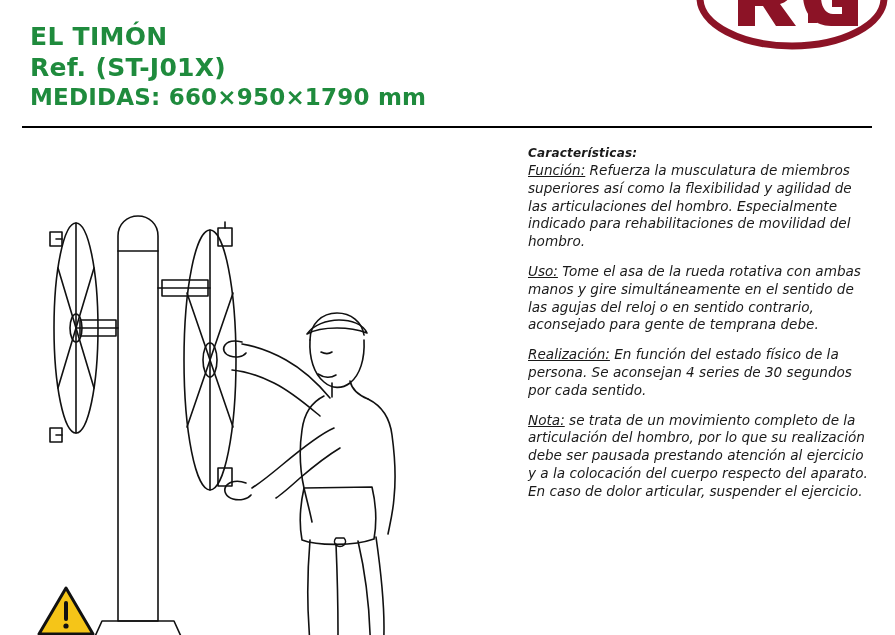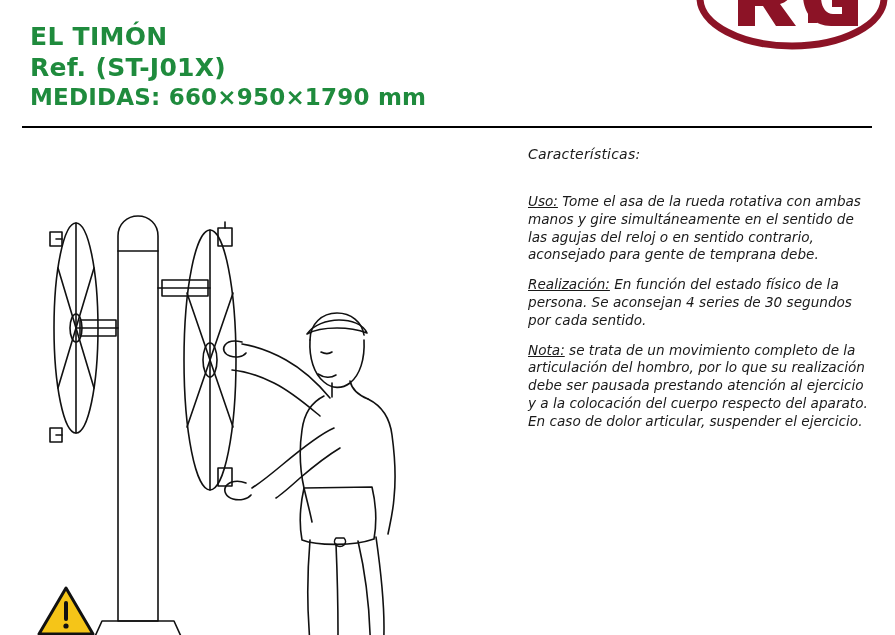--- a/index.html
+++ b/index.html
@@ -97,24 +97,24 @@
   
   #text-panel {
     position: absolute;
     left: 528px;
     top: 12px;
     width: 345px;
     color: #1a1a1a;
     font-family: "DejaVu Sans", sans-serif;
   }
   #text-panel .heading {
-    font-size: 14px;
-    font-weight: normal;
+    font-size: 12px;
+    font-weight: bold;
     font-style: italic;
-    margin-bottom: 31px;
+    margin-bottom: 2px;
     letter-spacing: 0.2px;
   }
   .para {
     font-size: 13.6px;
     font-style: italic;
     line-height: 1.31;
     margin-bottom: 12px;
     text-align: left;
   }
   .para .lead {
@@ -236,20 +236,23 @@
     <svg id="warning-triangle" viewBox="0 0 60 52">
       <path d="M30 3 L57 49 H3 Z" fill="#f5c518" stroke="#111111" stroke-width="3" stroke-linejoin="round"></path>
       <path d="M30 18 v16" stroke="#111111" stroke-width="4" stroke-linecap="round"></path>
       <circle cx="30" cy="41" r="2.6" fill="#111111"></circle>
     </svg>
   </div>
 
   <div id="text-panel">
     <div class="heading">Características:</div>
 
+    <div class="para">
+      <span class="lead">Función:</span><span> Refuerza la musculatura de miembros superiores así como la flexibilidad y agilidad de las articulaciones del hombro. Especialmente indicado para rehabilitaciones de movilidad del hombro.</span>
+    </div>
 
     <div class="para">
       <span class="lead">Uso:</span><span> Tome el asa de la rueda rotativa con ambas manos y gire simultáneamente en el sentido de las agujas del reloj o en sentido contrario, aconsejado para gente de temprana debe.</span>
     </div>
 
     <div class="para">
       <span class="lead">Realización:</span><span> En función del estado físico de la persona. Se aconsejan 4 series de 30 segundos por cada sentido.</span>
     </div>
 
     <div class="para">

